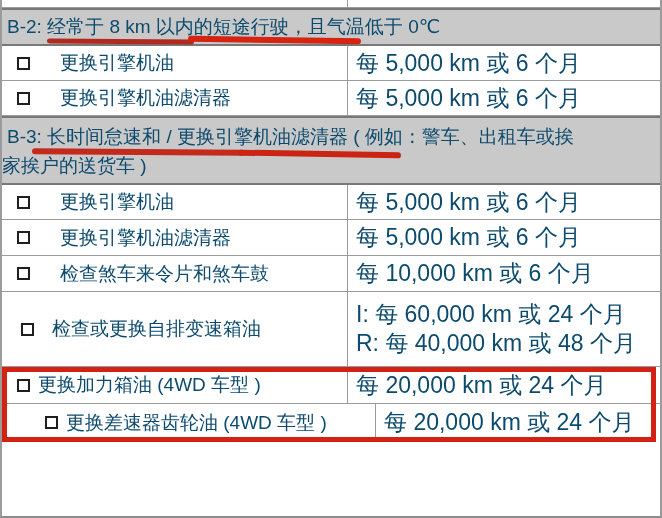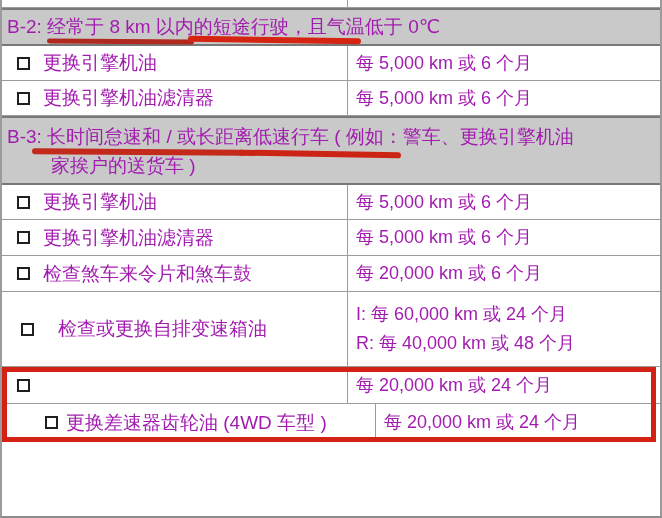--- a/index.html
+++ b/index.html
@@ -2,66 +2,66 @@
 <html><head>
 <meta charset="utf-8">
 <style>
   * { margin:0; padding:0; box-sizing:border-box; }
   html,body { background:#ffffff; }
   .page {
     position:relative;
     width:662px; height:518px;
     background:#ffffff;
     font-family:"Liberation Sans","DejaVu Sans",sans-serif;
-    color:#a21caf;
+    color:#0c4a6e;
     overflow:hidden;
   }
   .table {
     position:absolute; left:0; top:0;
     width:662px; height:518px;
     border-left:2px solid #9b9b9b;
     border-right:2px solid #9b9b9b;
     border-bottom:2px solid #8d8d8d;
   }
   .row {
     display:flex;
     border-bottom:1.5px solid #9b9b9b;
     background:#ffffff;
   }
   .cell-item {
     width:346px;
     border-right:1.5px solid #9b9b9b;
     display:flex; align-items:center;
     padding-left:15px;
-    gap:13px;
+    gap:30px;
     font-size:19px;
   }
-  .cell-item.wide-gap { gap:24px; padding-left:19px; }
+  .cell-item.wide-gap { gap:18px; padding-left:19px; }
   .cell-val {
     flex:1;
     display:flex; flex-direction:column; justify-content:center;
     padding-left:8px;
-    font-size:18px;
+    font-size:23px;
     line-height:29px;
   }
   .cb {
     width:13px; height:13px;
     border:2px solid #1f1f1f;
     flex:0 0 auto;
     background:#ffffff;
   }
   .header {
     background:#c9c9c9;
     border-top:2px solid #787878;
     border-bottom:2px solid #787878;
     font-size:19px;
     display:flex; flex-direction:column; justify-content:center;
   }
   .header .line1 { padding-left:5px; }
-  .header .line2 { padding-left:49px; }
+  .header .line2 { }
   .stub { height:8px; }
   .stub .cell-item, .stub .cell-val { padding:0; }
   
   .mark { position:absolute; pointer-events:none; border-radius:3px; }
   .u1a { left:47px;  top:39px;  width:147px; height:5px;   background:#b12a20; transform:rotate(0.5deg); }
   .u1b { left:188px; top:37px;  width:173px; height:5.5px; background:#d52412; transform:rotate(0.8deg); }
   .u2a { left:32px;  top:149px; width:213px; height:6px;   background:#c32a1c; transform:rotate(0.4deg); }
   .u2b { left:238px; top:151px; width:163px; height:5.5px; background:#cb2415; transform:rotate(1deg); }
   .redbox {
     position:absolute; pointer-events:none;
@@ -98,21 +98,21 @@
       <div class="cell-item">
         <span class="cb"></span>
         <span>更换引擎机油滤清器</span>
       </div>
       <div class="cell-val">
         <span>每 5,000 km 或 6 个月</span>
       </div>
     </div>
 
     <div class="header" style="height:69px; line-height:29px;">
-      <div class="line1">B-3: 长时间怠速和 / 或长距离低速行车 ( 例如：警车、更换引擎机油</div>
+      <div class="line1">B-3: 长时间怠速和 / 更换引擎机油滤清器 ( 例如：警车、出租车或挨</div>
       <div class="line2">家挨户的送货车 )</div>
     </div>
 
     <div class="row" style="height:35px;">
       <div class="cell-item">
         <span class="cb"></span>
         <span>更换引擎机油</span>
       </div>
       <div class="cell-val">
         <span>每 5,000 km 或 6 个月</span>
@@ -128,40 +128,41 @@
         <span>每 5,000 km 或 6 个月</span>
       </div>
     </div>
 
     <div class="row" style="height:36px;justify-content:space-between;">
       <div class="cell-item">
         <span class="cb"></span>
         <span>检查煞车来令片和煞车鼓</span>
       </div>
       <div class="cell-val">
-        <span>每 20,000 km 或 6 个月</span>
+        <span>每 10,000 km 或 6 个月</span>
       </div>
     </div>
 
 
 
     <div class="row" style="height:75px;">
       <div class="cell-item wide-gap">
         <span class="cb"></span>
         <span>检查或更换自排变速箱油</span>
       </div>
       <div class="cell-val">
         <span>I: 每 60,000 km 或 24 个月</span>
         <span>R: 每 40,000 km 或 48 个月</span>
       </div>
     </div>
 
     <div class="row" style="height:37px;">
       <div class="cell-item" style="gap:8px;">
         <span class="cb"></span>
+        <span>更换加力箱油 (4WD 车型 )</span>
       </div>
       <div class="cell-val">
         <span>每 20,000 km 或 24 个月</span>
       </div>
     </div>
 
     <div class="row" style="height:37px; border-bottom:none;margin-left:28px;">
       <div class="cell-item" style="gap:8px;">
         <span class="cb"></span>
         <span>更换差速器齿轮油 (4WD 车型 )</span>

